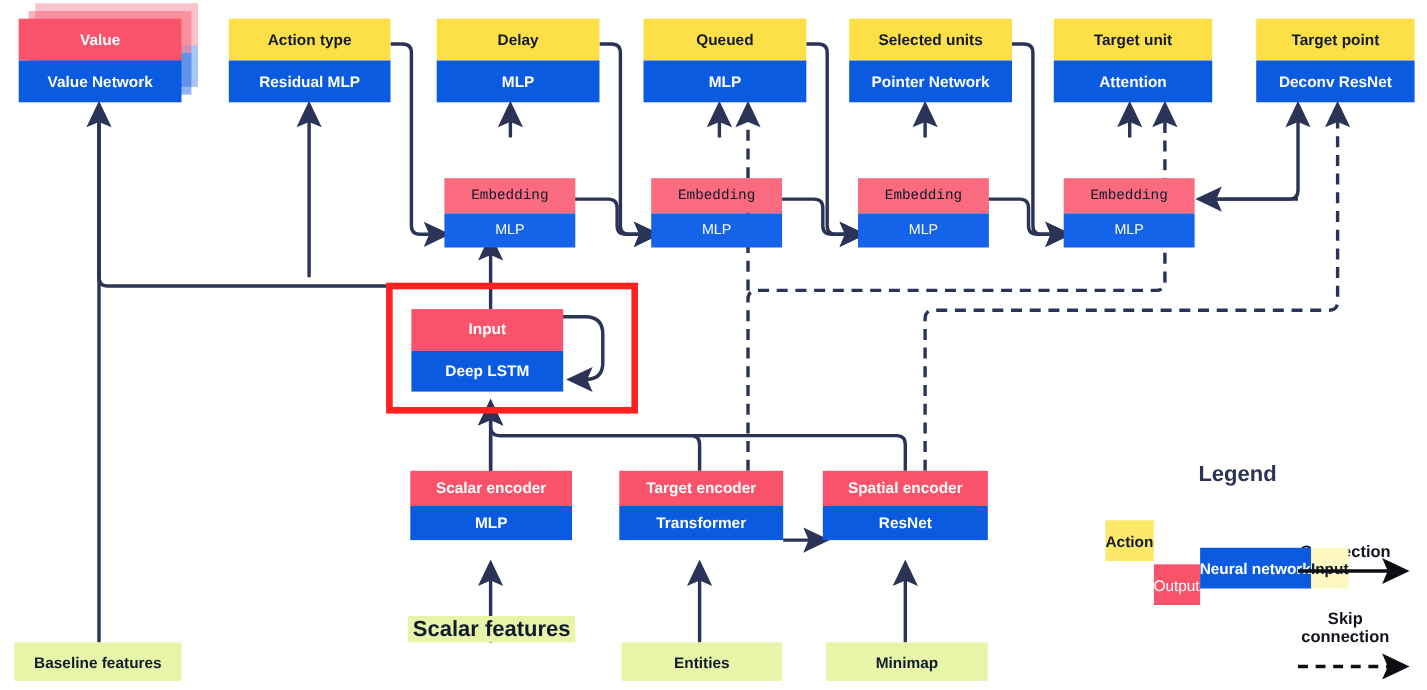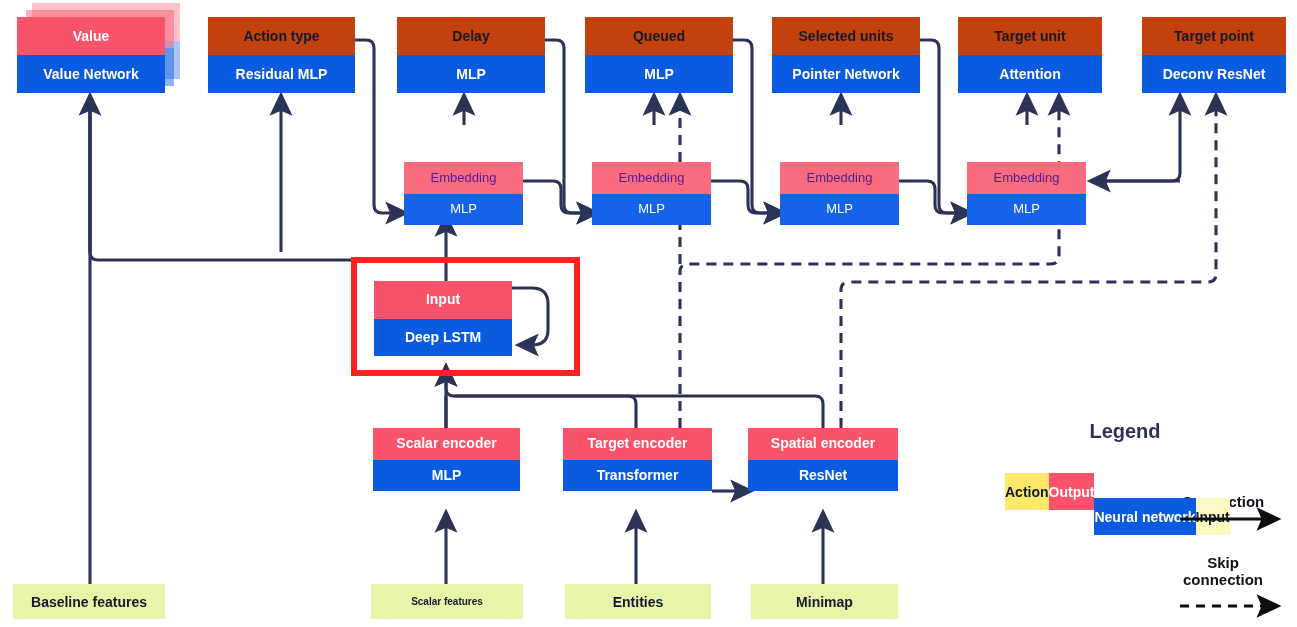--- a/index.html
+++ b/index.html
@@ -26,23 +26,23 @@
   .node .tier{
     flex:1 1 50%;
     display:flex;
     align-items:center;
     justify-content:center;
     text-align:center;
     line-height:1.05;
     white-space:nowrap;
     overflow:hidden;
   }
-  .tier.action{ background:#c2410c; color:#121a2e; font-weight:bold; }
+  .tier.action{ background:#fde047; color:#121a2e; font-weight:bold; }
   .tier.output{ background:#F9536B; color:#ffffff; font-weight:bold; }
-  .tier.output-lite{ background:#FB6B80; color:#4c1d95; font-weight:normal; }
+  .tier.output-lite{ background:#FB6B80; color:#0f172a; font-weight:normal;font-family:Liberation Mono, monospace; }
   .tier.nn{ background:#0A5BE0; color:#ffffff; font-weight:bold; }
   .tier.nn-lite{ background:#1463E8; color:#ffffff; font-weight:normal; }
 
   .inputbox{
     position:absolute;
     box-sizing:border-box;
     background:#E8F5A8;
     color:#121a2e;
     font-weight:bold;
     display:flex;
@@ -85,21 +85,21 @@
     flex-direction:row;
     z-index:5;
   }
   .legend-stack .lrow{
     display:flex;
     align-items:center;
     justify-content:center;
     white-space:nowrap;
   }
   .lrow.l-action{background:#FCE96A;color:#121a2e;font-weight:bold;}
-  .lrow.l-output{background:#F9536B;color:#ffffff;font-weight:bold;}
+  .lrow.l-output{background:#F9536B;color:#ffffff;font-weight:normal;margin-top:40px;}
   .lrow.l-nn{background:#0A5BE0;color:#ffffff;font-weight:bold;}
   .lrow.l-input{background:#fef9c3;color:#121a2e;font-weight:bold;margin-top:25px;}
 
   .legend-label{
     position:absolute;
     color:#10131c;
     font-weight:bold;
     text-align:center;
     line-height:1.12;
     white-space:pre-line;
@@ -275,21 +275,21 @@
     <div class="tier nn">Transformer</div>
   </div>
 
   <div class="node" style="left:748px; top:428px; width:150px; height:63px; font-size:14px;">
     <div class="tier output">Spatial encoder</div>
     <div class="tier nn">ResNet</div>
   </div>
 
   <div class="inputbox" style="left:13px; top:584px; width:152px; height:35px; font-size:14px;">Baseline features</div>
 
-  <div class="inputbox" style="left:371px; top:584px; width:152px; height:35px; font-size:10px;">Scalar features</div>
+  <div class="inputbox" style="left:371px; top:560px; width:152px; height:24px; font-size:20px;">Scalar features</div>
 
   <div class="inputbox" style="left:565px; top:584px; width:146px; height:35px; font-size:14px;">Entities</div>
 
   <div class="inputbox" style="left:751px; top:584px; width:147px; height:35px; font-size:14px;">Minimap</div>
 
   <div class="legend-title" style="left:1125px; top:420px; transform:translateX(-50%);">Legend</div>
 
   <div class="legend-stack" style="left:1005px; top:473px; width:153px; height:148px; font-size:14px;">
     <div class="lrow l-action" style="height:37px;">Action</div>
     <div class="lrow l-output" style="height:37px;">Output</div>

